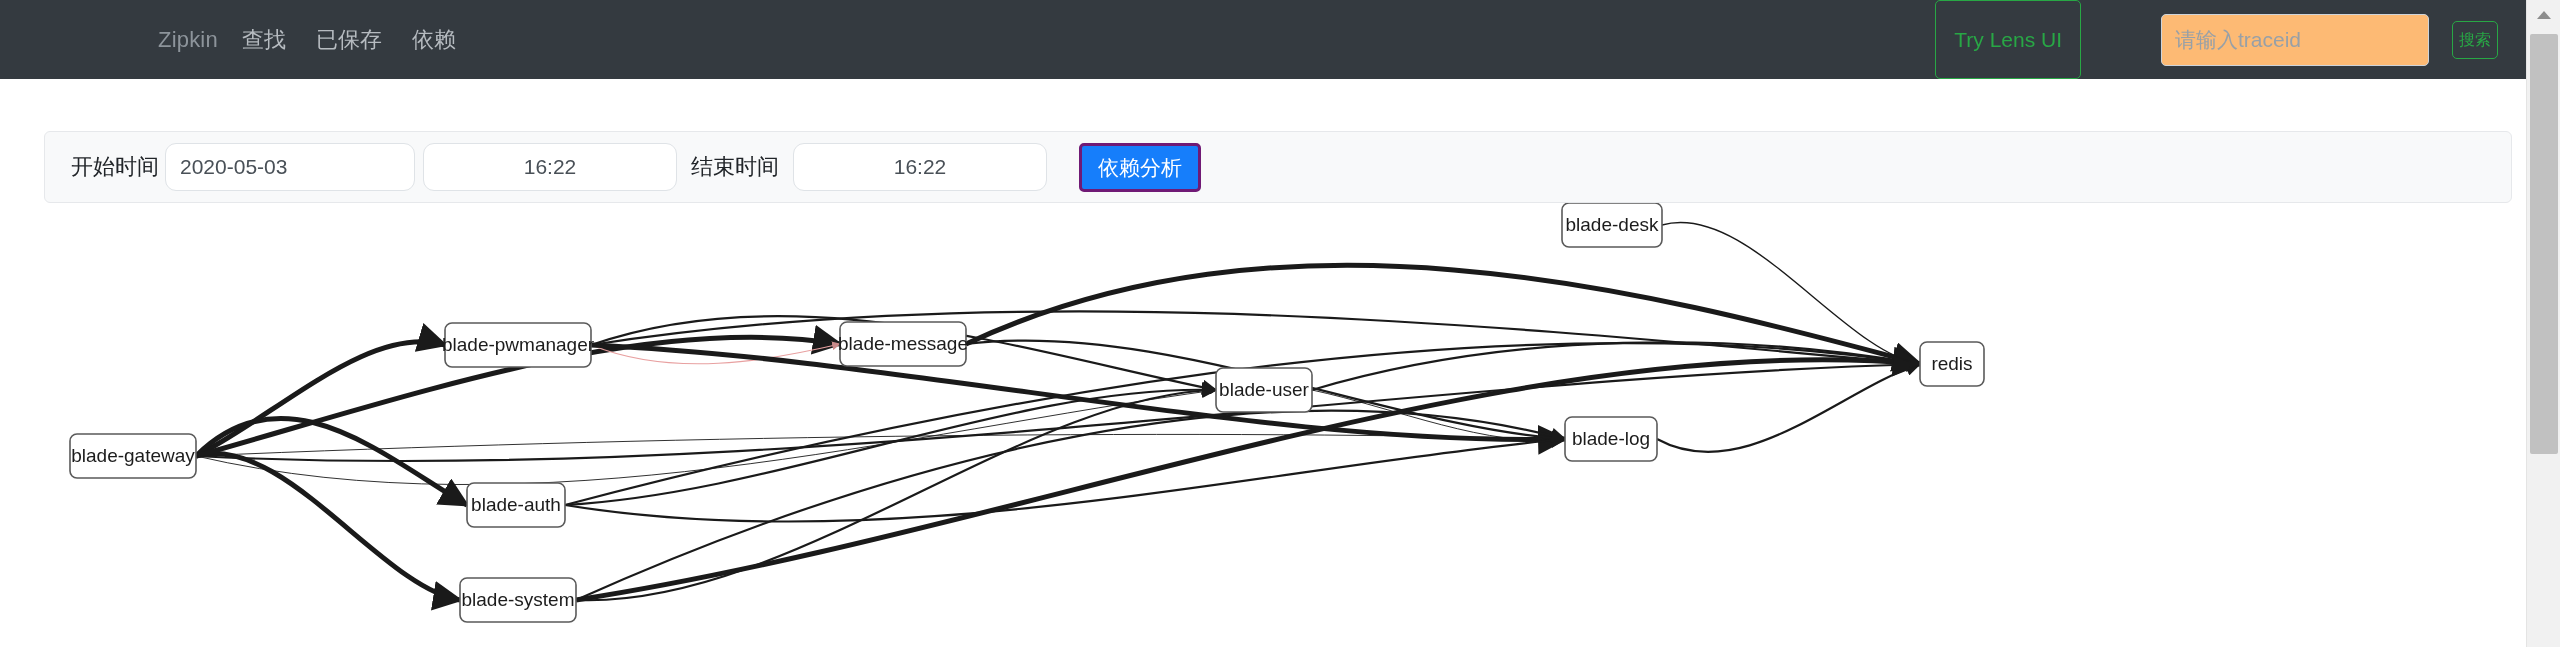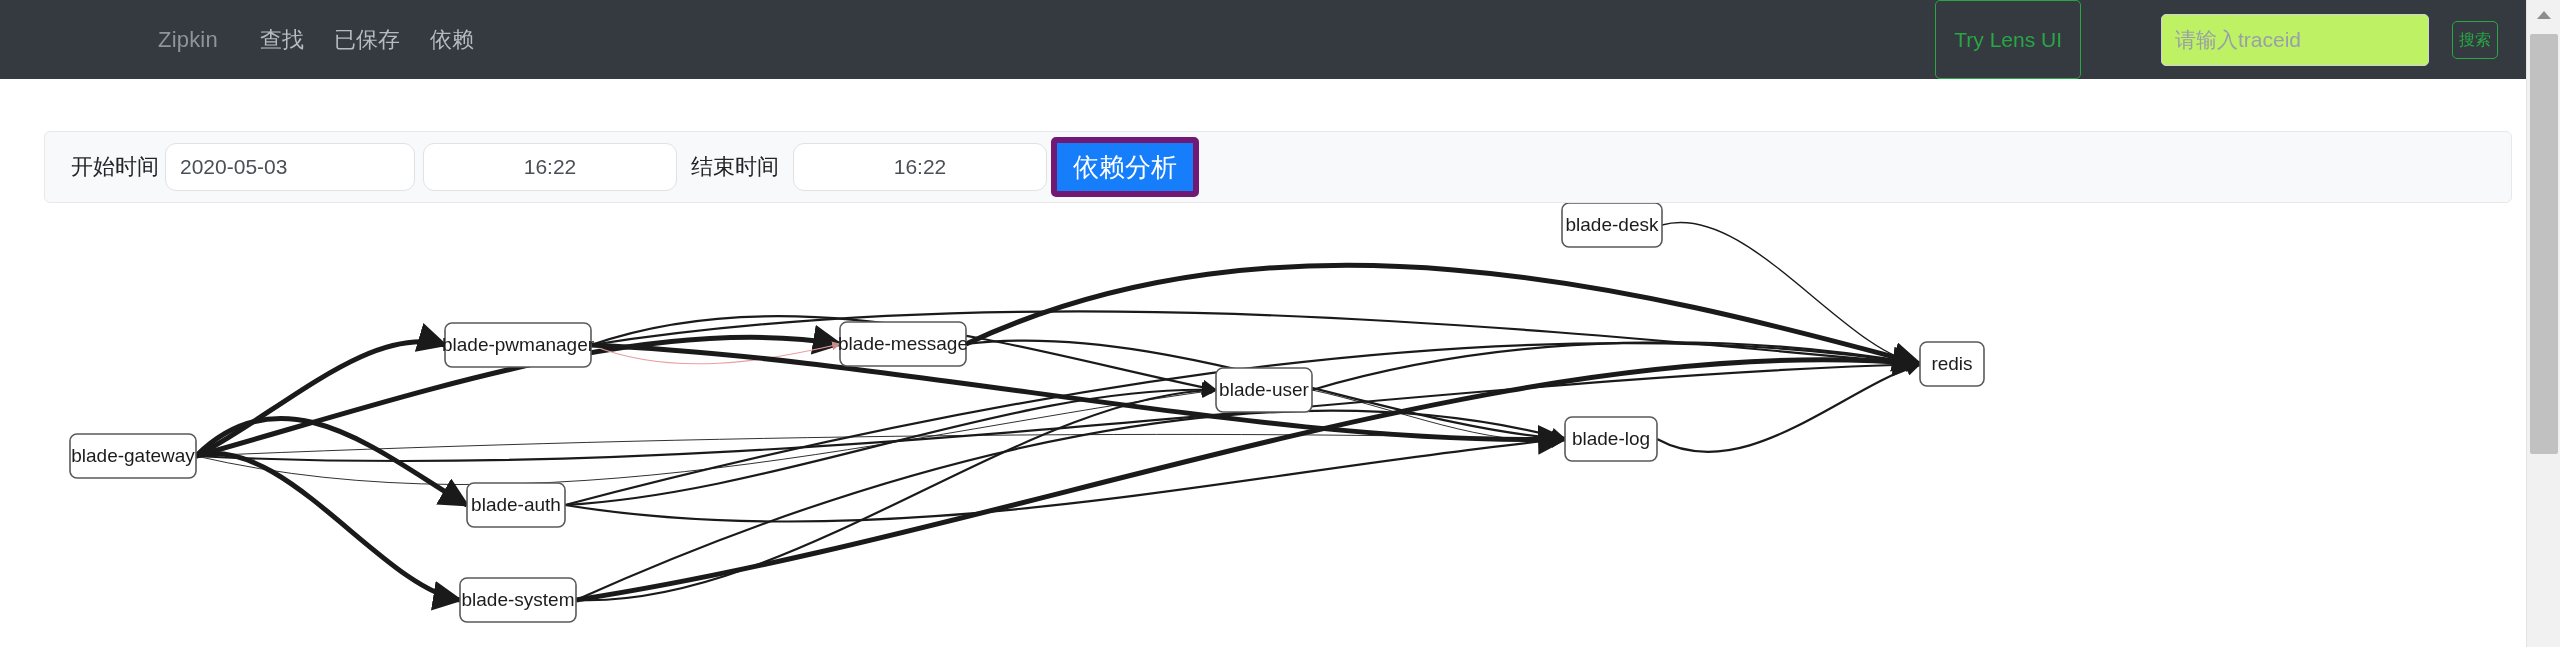--- a/index.html
+++ b/index.html
@@ -20,21 +20,21 @@
     display: flex; align-items: center;
     padding: 0 28px 0 0;
   }
   .nav-left { display: flex; align-items: center; }
   .brand {
     color: #8d949b;
     font-size: 22px;
     margin-left: 158px;
     letter-spacing: 0.2px;
   }
-  .nav-links { display: flex; align-items: center; margin-left: 42px; }
+  .nav-links { display: flex; align-items: center; margin-left: 24px; }
   .nav-link {
     color: #b6bbc0;
     font-size: 22px;
     margin-right: 30px;
     cursor: pointer;
     white-space: nowrap;
   }
   .nav-link:last-child { margin-right: 0; }
   .nav-right {
     margin-left: auto;
@@ -51,21 +51,21 @@
     cursor: pointer;
     font-family: inherit;
     white-space: nowrap;
   }
   .trace-input {
     width: 268px;
     height: 52px;
     margin-left: 80px;
     border: 1px solid #ced4da;
     border-radius: 5px;
-    background: #bef264;
+    background: #fdba74;
     font-size: 21px;
     padding: 0 13px;
     color: #495057;
     font-family: inherit;
     outline: none;
   }
   .trace-input::placeholder { color: #98a0a7; }
   .search-btn {
     border: 1px solid #28a745;
     color: #28a745;
@@ -104,26 +104,26 @@
     background: #fff;
     font-size: 21px;
     color: #495057;
     padding: 0 14px;
     font-family: inherit;
     outline: none;
   }
   .w-date { width: 250px; }
   .w-time { width: 254px; margin-left: 8px; text-align: center; }
   .analyze-btn {
-    margin-left: 4px;
+    margin-left: 32px;
     background: #167efb;
-    border: 6px solid #701a75;
+    border: 3px solid #701a75;
     color: #fff;
     border-radius: 5px;
-    font-size: 26px;
+    font-size: 21px;
     padding: 11px 16px;
     line-height: 1;
     cursor: pointer;
     font-family: inherit;
     white-space: nowrap;
   }
 
   
   .graph-area {
     position: absolute;

